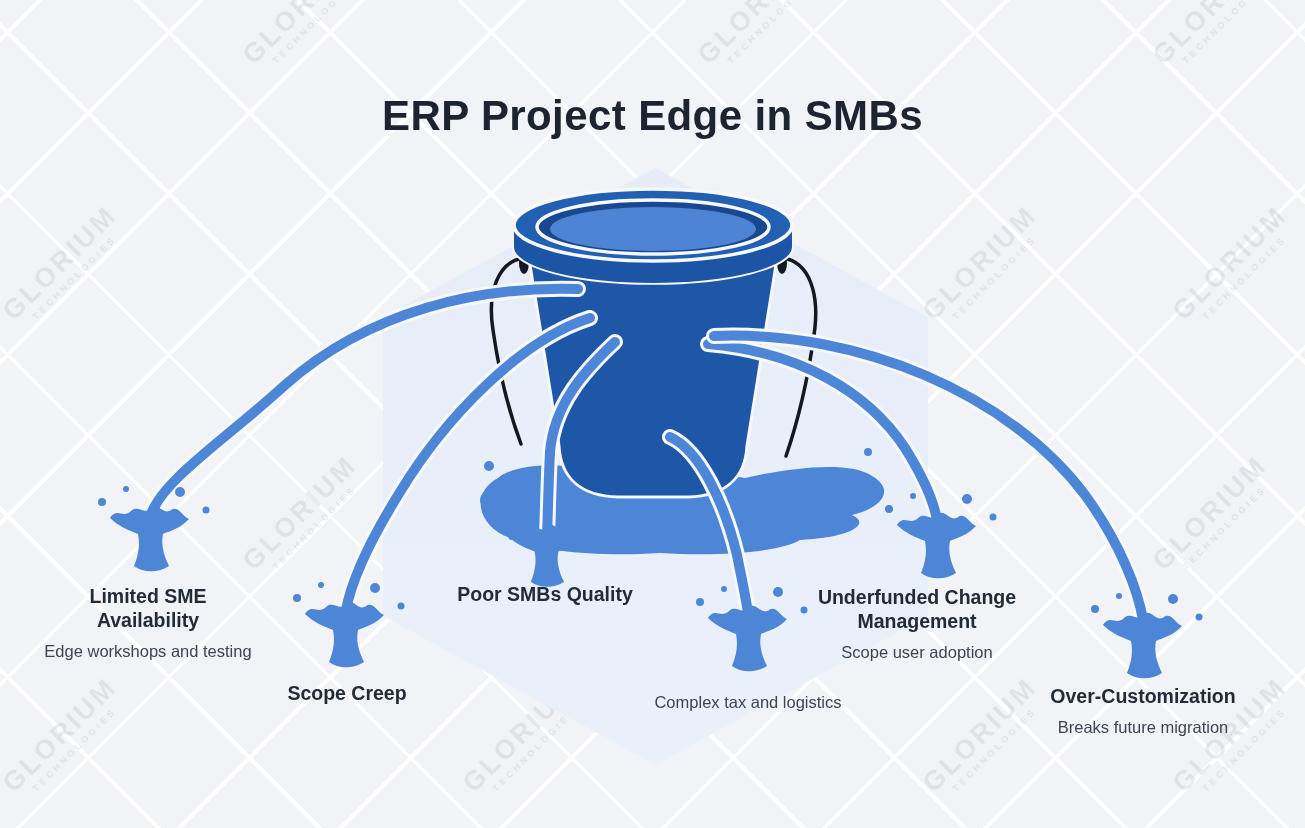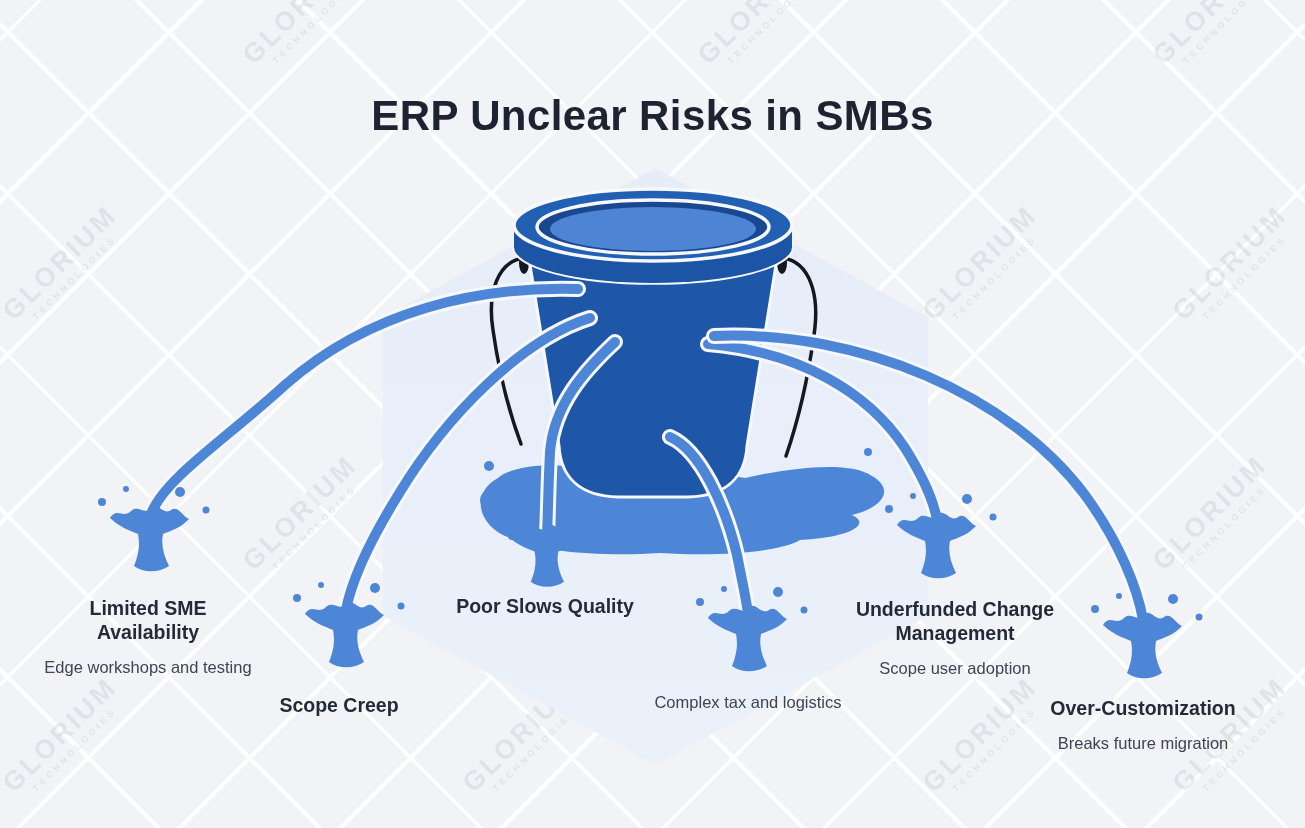--- a/index.html
+++ b/index.html
@@ -21,21 +21,21 @@
     color:#9ba3b0;opacity:.20;user-select:none;pointer-events:none;
   }
   .wm .l1{font-size:27px;font-weight:800;letter-spacing:3px;}
   .wm .l2{font-size:9px;font-weight:700;letter-spacing:3.5px;margin-top:3px;}
   .title{
     position:absolute;left:0;right:0;top:64px;text-align:center;
     font-size:42px;font-weight:700;color:#1d2330;letter-spacing:.4px;
   }
   .scene{position:absolute;left:0;top:0;}
   .risk{position:absolute;text-align:center;}
-  .risk-title{font-size:19.5px;font-weight:700;color:#232a38;line-height:1.22;margin:12px auto;}
+  .risk-title{font-size:19.5px;font-weight:700;color:#232a38;line-height:1.22;margin:0 auto;}
   .risk-desc{font-size:16.5px;font-weight:400;color:#3d4552;line-height:1.28;margin:8px auto 0;}
 </style>
 </head>
 <body>
 
 <div class="canvas">
 
   <div id="watermarks">
       <div class="wm" style="left: 230px; top: -8px;">
         <div class="l1">GLORIUM</div>
@@ -90,21 +90,21 @@
         <div class="l2">TECHNOLOGIES</div>
       </div>
       <div class="wm" style="left: 1160px; top: 720px;">
         <div class="l1">GLORIUM</div>
         <div class="l2">TECHNOLOGIES</div>
       </div>
     </div>
 
   <div class="hex"></div>
 
-  <h1 class="title">ERP Unclear Risks in SMBs</h1>
+  <h1 class="title">ERP Project Edge in SMBs</h1>
 
   <svg class="scene" width="1305" height="828" viewBox="0 0 1305 828">
     <defs>
       <linearGradient id="bodyGrad" x1="0" y1="0" x2="1" y2="0">
         <stop offset="0" stop-color="#2а65b8"></stop>
         <stop offset="0" stop-color="#2a65b8"></stop>
         <stop offset="1" stop-color="#1c509f"></stop>
       </linearGradient>
       <g id="splash">
         <path d="M -40 -4 C -33 -15 -27 -3 -19 -11 C -12 -18 -5 -6 1 -14
@@ -176,33 +176,33 @@
     <use href="#splash" transform="translate(748,622)"></use>
     <use href="#splash" transform="translate(937,529)"></use>
     <use href="#splash" transform="translate(1143,629)"></use>
   </svg>
 
   <div class="risk" style="left:23px;top:585px;width:250px">
     <div class="risk-title" style="max-width:175px">Limited SME Availability</div>
     <div class="risk-desc" style="max-width:225px">Edge workshops and testing</div>
   </div>
 
-  <div class="risk" style="left:214px;top:682px;width:250px">
+  <div class="risk" style="left:222px;top:682px;width:250px">
     <div class="risk-title" style="max-width:240px">Scope Creep</div>
   </div>
 
   <div class="risk" style="left:420px;top:583px;width:250px">
-    <div class="risk-title" style="max-width:240px">Poor Slows Quality</div>
+    <div class="risk-title" style="max-width:240px">Poor SMBs Quality</div>
   </div>
 
   <div class="risk" style="left:623px;top:684px;width:250px">
     <div class="risk-desc" style="max-width:250px">Complex tax and logistics</div>
   </div>
 
-  <div class="risk" style="left:820px;top:586px;width:270px">
+  <div class="risk" style="left:782px;top:586px;width:270px">
     <div class="risk-title" style="max-width:235px">Underfunded Change Management</div>
     <div class="risk-desc" style="max-width:260px">Scope user adoption</div>
   </div>
 
   <div class="risk" style="left:1008px;top:685px;width:270px">
     <div class="risk-title" style="max-width:250px">Over-Customization</div>
     <div class="risk-desc" style="max-width:260px">Breaks future migration</div>
   </div>
 
 </div>

